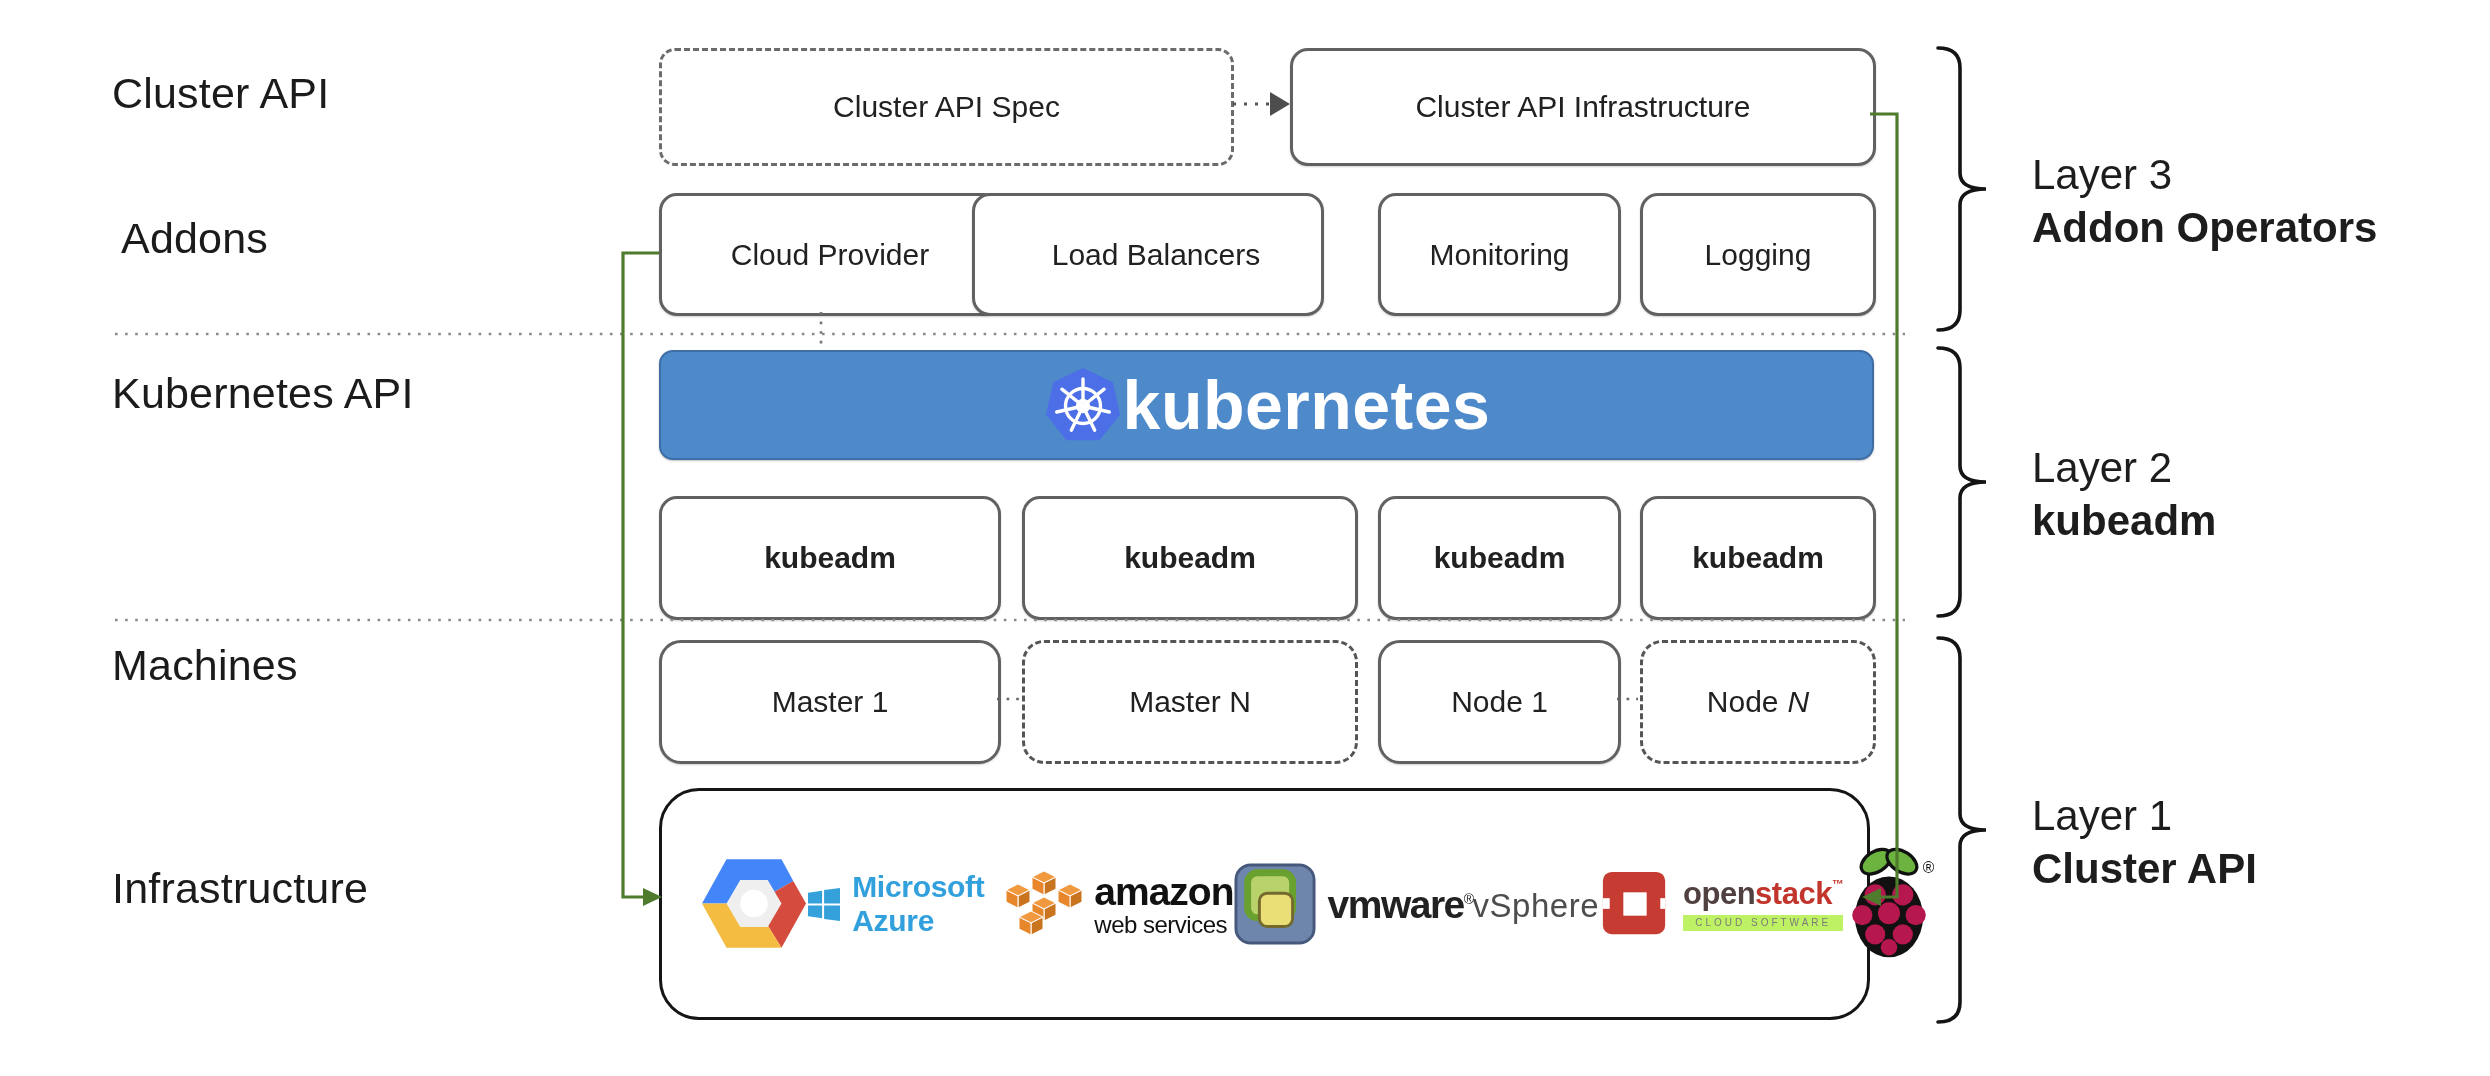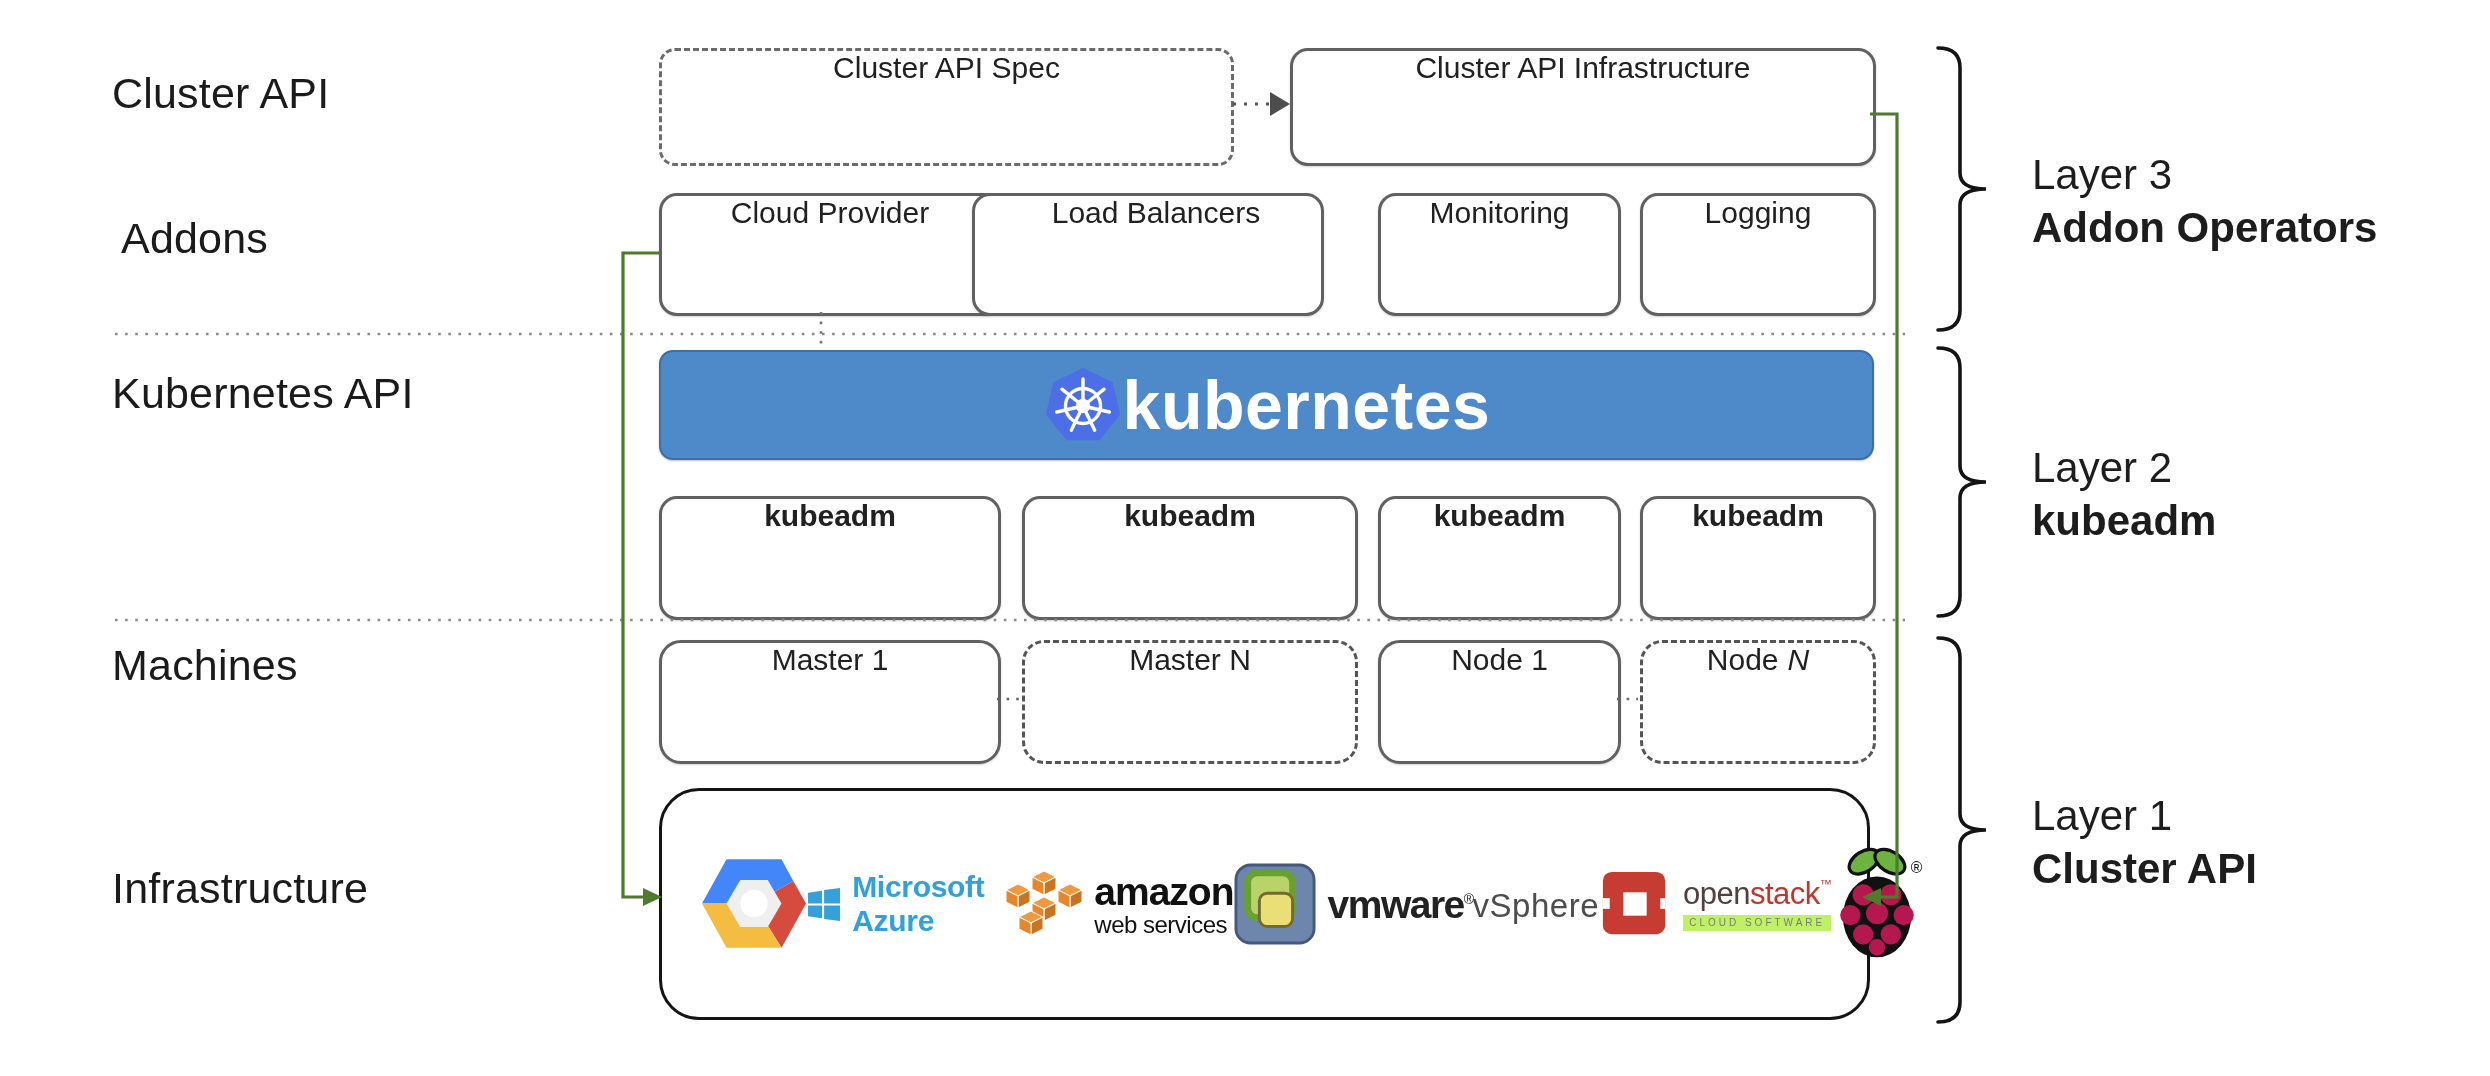--- a/index.html
+++ b/index.html
@@ -1,20 +1,20 @@
 <!DOCTYPE html>
 <html><head>
 <meta charset="utf-8">
 <style>
   html,body{margin:0;padding:0;background:#fff;}
   #stage{position:relative;width:2490px;height:1076px;background:#ffffff;overflow:hidden;
          font-family:"Liberation Sans",sans-serif;color:#1d1d1d;}
   .lbl{position:absolute;font-size:43px;letter-spacing:.2px;color:#1b1b1b;white-space:nowrap;}
   .box{position:absolute;border:3px solid #616161;border-radius:18px;background:#fff;
-       display:flex;justify-content:center;font-size:30px;color:#212121;
+       display:flex;align-items:center;justify-content:center;font-size:30px;color:#212121;
        box-shadow:0 1px 2px rgba(0,0,0,.18);white-space:nowrap;}
   .box.dashed{border-style:dashed;border-color:#6b6b6b;box-shadow:none;}
   .box.machine{border-radius:22px;}
   .box.machine.dashed{border-color:#555;}
   .box.bold{font-weight:bold;}
   .spec{border-radius:16px;}
   .banner{position:absolute;left:659px;top:350px;width:1211px;height:106px;border-radius:14px;
           display:flex;align-items:center;justify-content:center;
           box-shadow:0 1px 2px rgba(0,0,0,.25);}
   .banner .word{font-size:68px;font-weight:bold;color:#fff;letter-spacing:.5px;}
@@ -26,21 +26,21 @@
   .logo{display:flex;align-items:center;gap:12px;}
   .azure-text{font-size:30px;font-weight:600;color:#31a0dc;letter-spacing:-.3px;}
   .aws-col{display:flex;flex-direction:column;line-height:1;margin-left:-6px;}
   .aws-amazon{font-size:39px;font-weight:bold;color:#111;letter-spacing:-1px;}
   .aws-ws{font-size:24px;color:#111;letter-spacing:-.5px;margin-top:2px;}
   .vm-col{display:flex;flex-direction:row;line-height:1;}
   .vm-vmware{font-size:39px;font-weight:800;color:#222;letter-spacing:-1.5px;}
   .vm-vmware sup{font-size:14px;font-weight:400;}
   .vm-vsphere{font-size:33px;font-weight:300;color:#4d4d4d;letter-spacing:.5px;margin-top:4px;}
   .os-col{display:flex;flex-direction:column;line-height:1;}
-  .os-word{font-size:31px;font-weight:normal;letter-spacing:-.5px;}
+  .os-word{font-size:31px;font-weight:bold;letter-spacing:-.5px;}
   .os-open{color:#514040;}
   .os-stack{color:#c2352c;}
   .os-tm{font-size:12px;color:#c2352c;vertical-align:top;}
   .os-band{margin-top:6px;background:#bef264;color:#7a7a7a;font-size:10px;letter-spacing:3px;
            padding:3px 6px;text-align:center;}
   svg{display:block;}
   .overlay{position:absolute;left:0;top:0;pointer-events:none;}
 </style>
 </head>
 <body>

